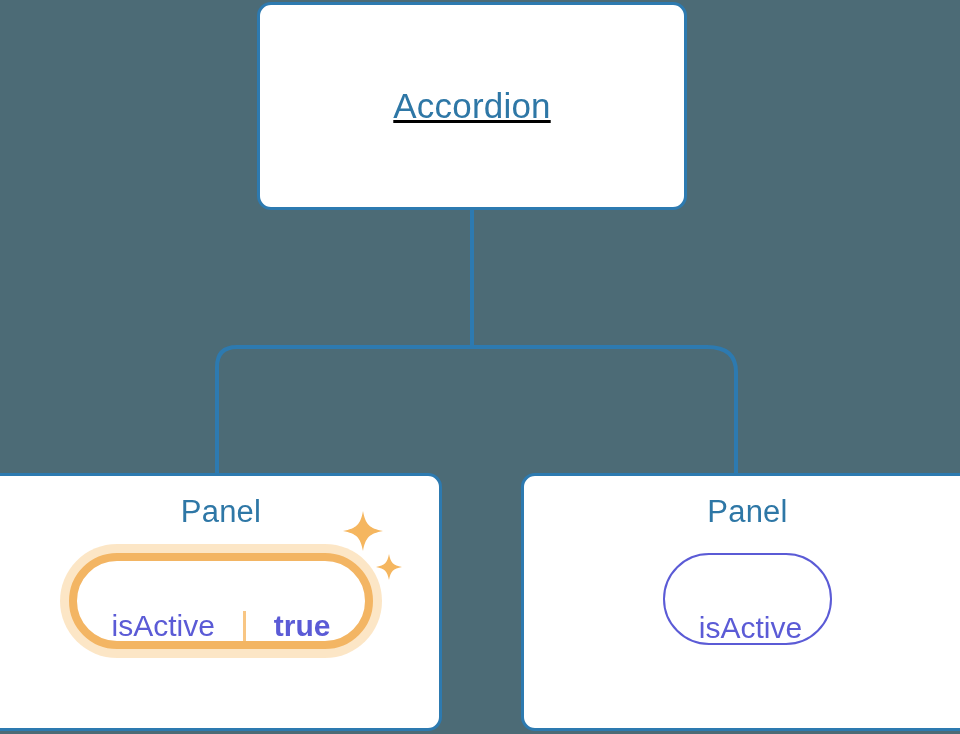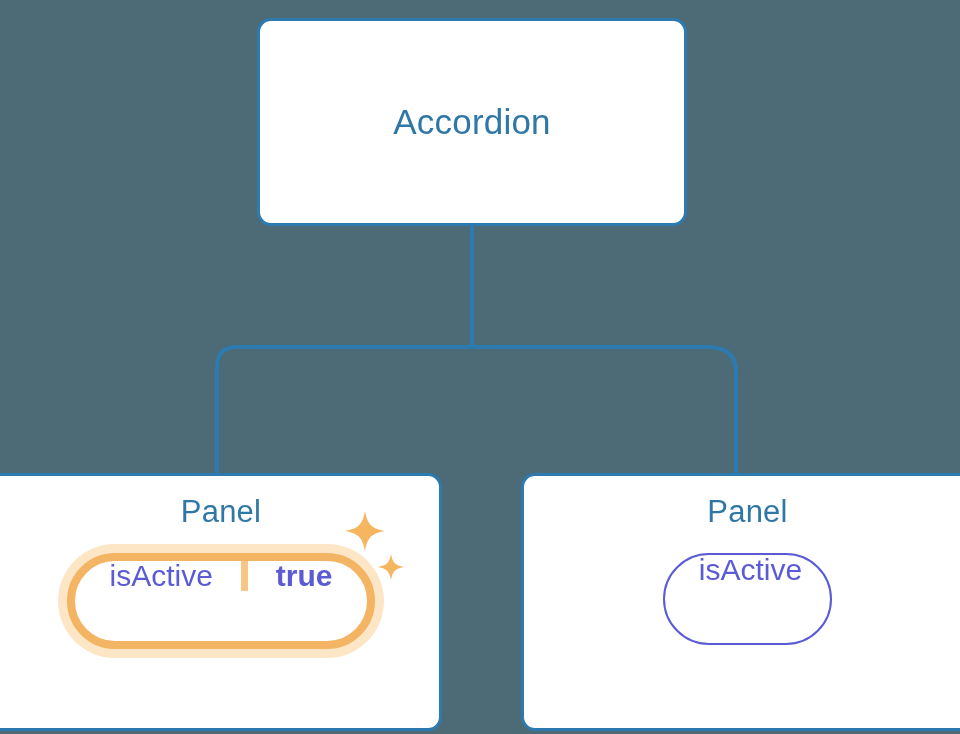--- a/index.html
+++ b/index.html
@@ -48,24 +48,25 @@
     color: #2e77a6;
     font-size: 35px;
     line-height: 1;
     letter-spacing: 0.2px;
     white-space: nowrap;
   }
 
   
   #node-accordion {
     left: 257px;
-    top: 18px;
+    top: 2px;
     width: 430px;
     height: 208px;
     justify-content: center;
+    text-decoration: underline;
   }
   #node-accordion .node-title {
     margin-top: -2px;
   }
 
   
   .panel-node {
     top: 473px;
     height: 258px;
   }
@@ -90,21 +91,21 @@
     position: relative;
     margin-top: 26px;
     display: flex;
     align-items: center;
     justify-content: center;
   }
   #node-panel-left .pill-wrap { margin-left: 14px; }
 
   .pill {
     display: flex;
-    align-items: flex-start;
+    align-items: flex-end;
     border: 2px solid #5b5bd6;
     border-radius: 999px;
     background: #ffffff;
     box-sizing: border-box;
     height: 92px;
     overflow: hidden;
   }
   .pill-key, .pill-val {
     display: flex;
     align-items: center;
@@ -113,21 +114,21 @@
     font-size: 30px;
     line-height: 1;
     white-space: nowrap;
     box-sizing: border-box;
   }
   .pill-key {
     padding: 0 28px 0 34px;
   }
   .pill-val {
     padding: 0 34px 0 28px;
-    border-left: 7px solid #c2410c;
+    border-left: 3px solid #c2410c;
   }
 
   
   .pill.highlight {
     border-color: #f3b563;
     border-width: 8px;
     box-shadow: 0 0 0 9px rgba(247, 195, 118, 0.42);
     height: 96px;
   }
   .pill.highlight .pill-val {

